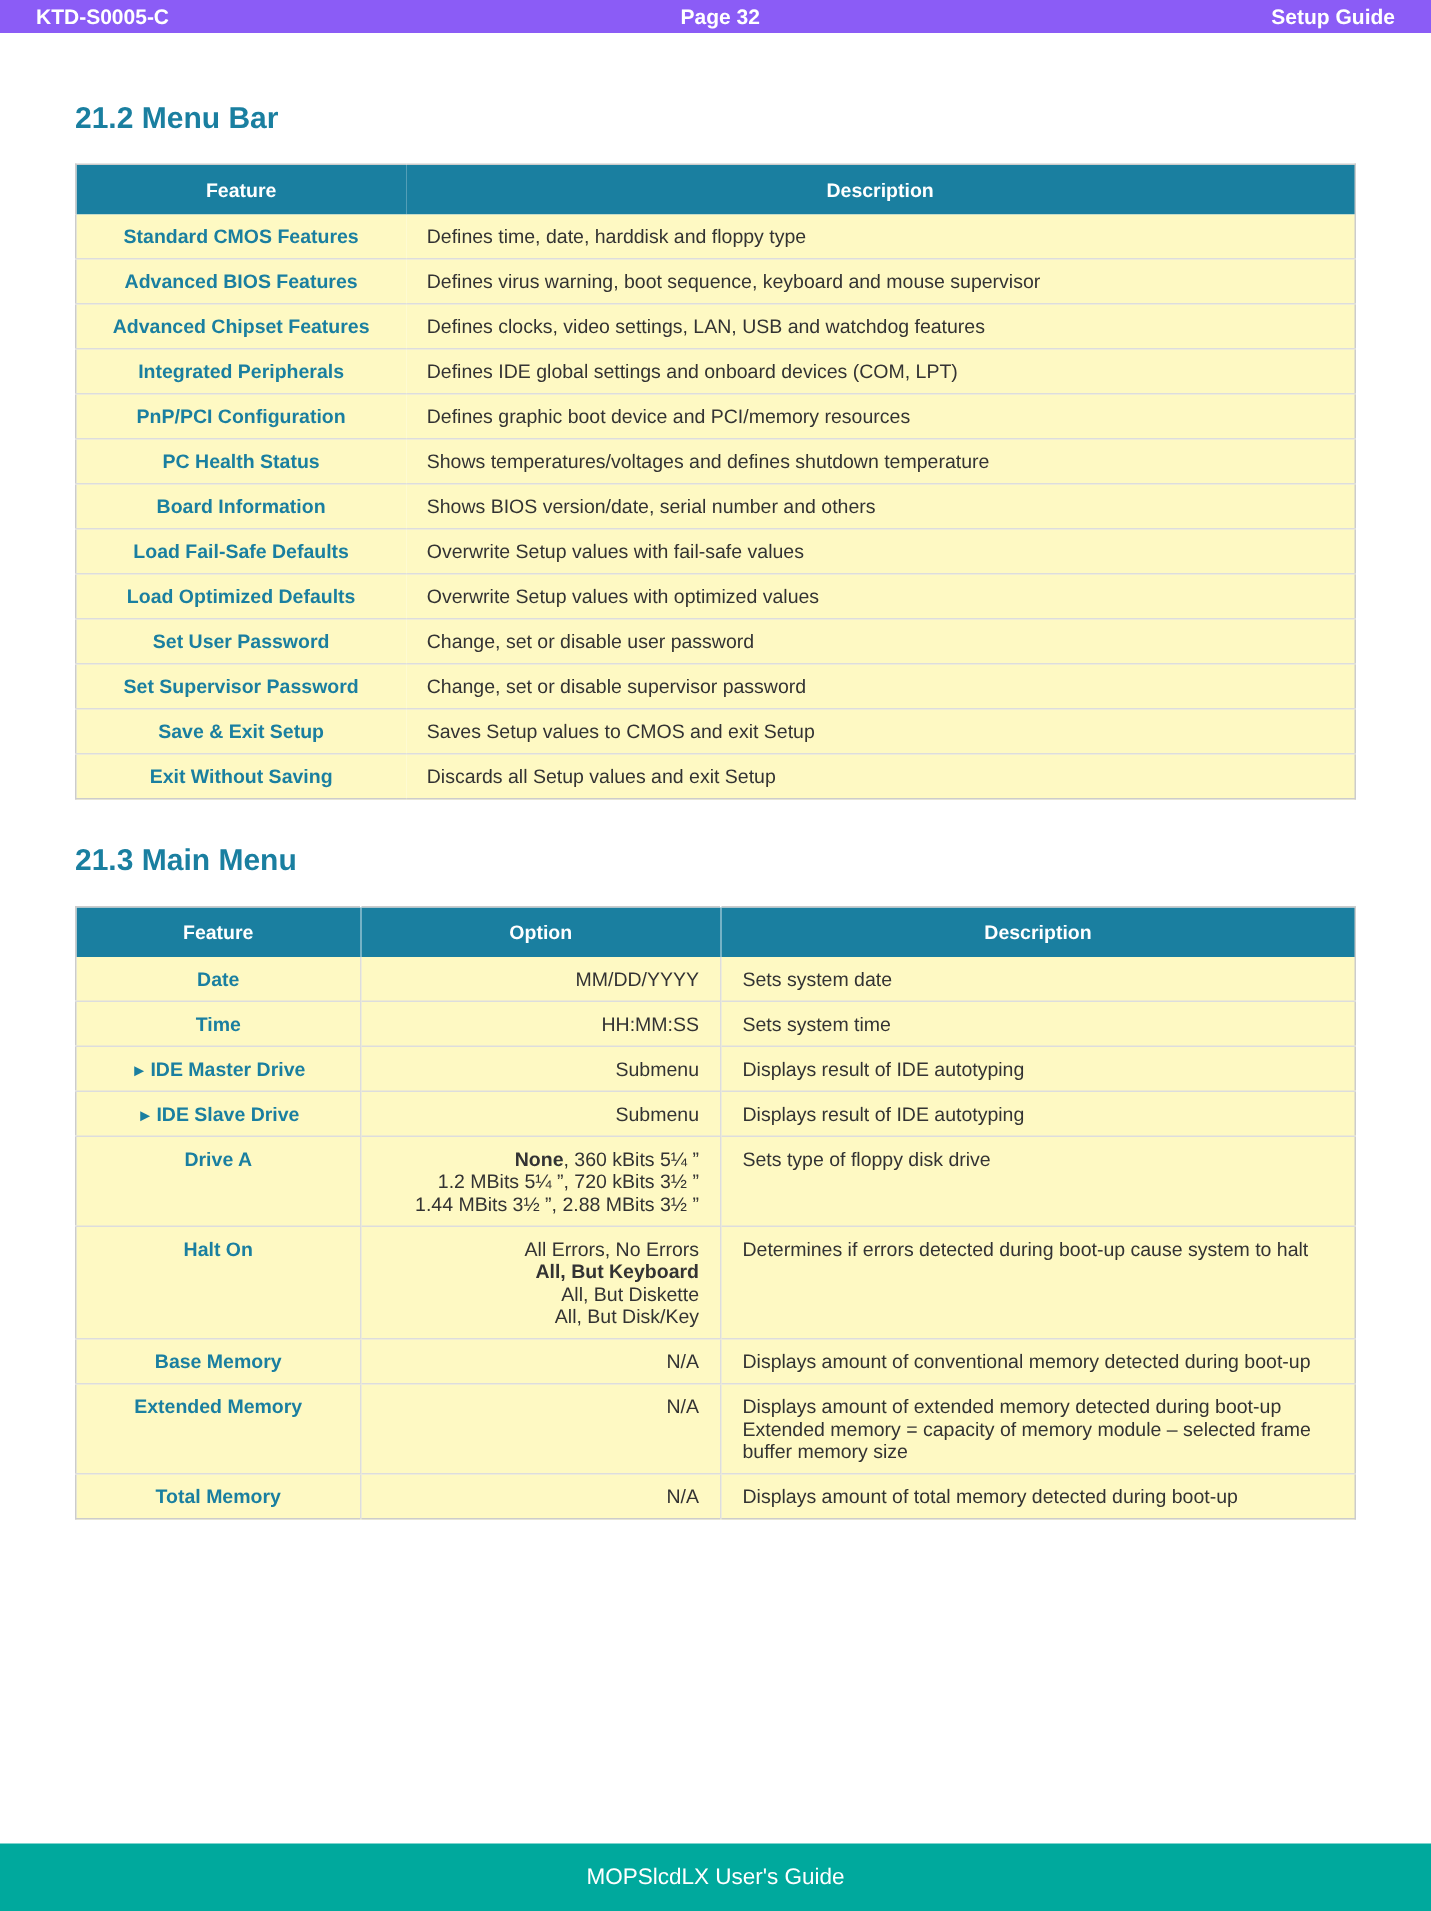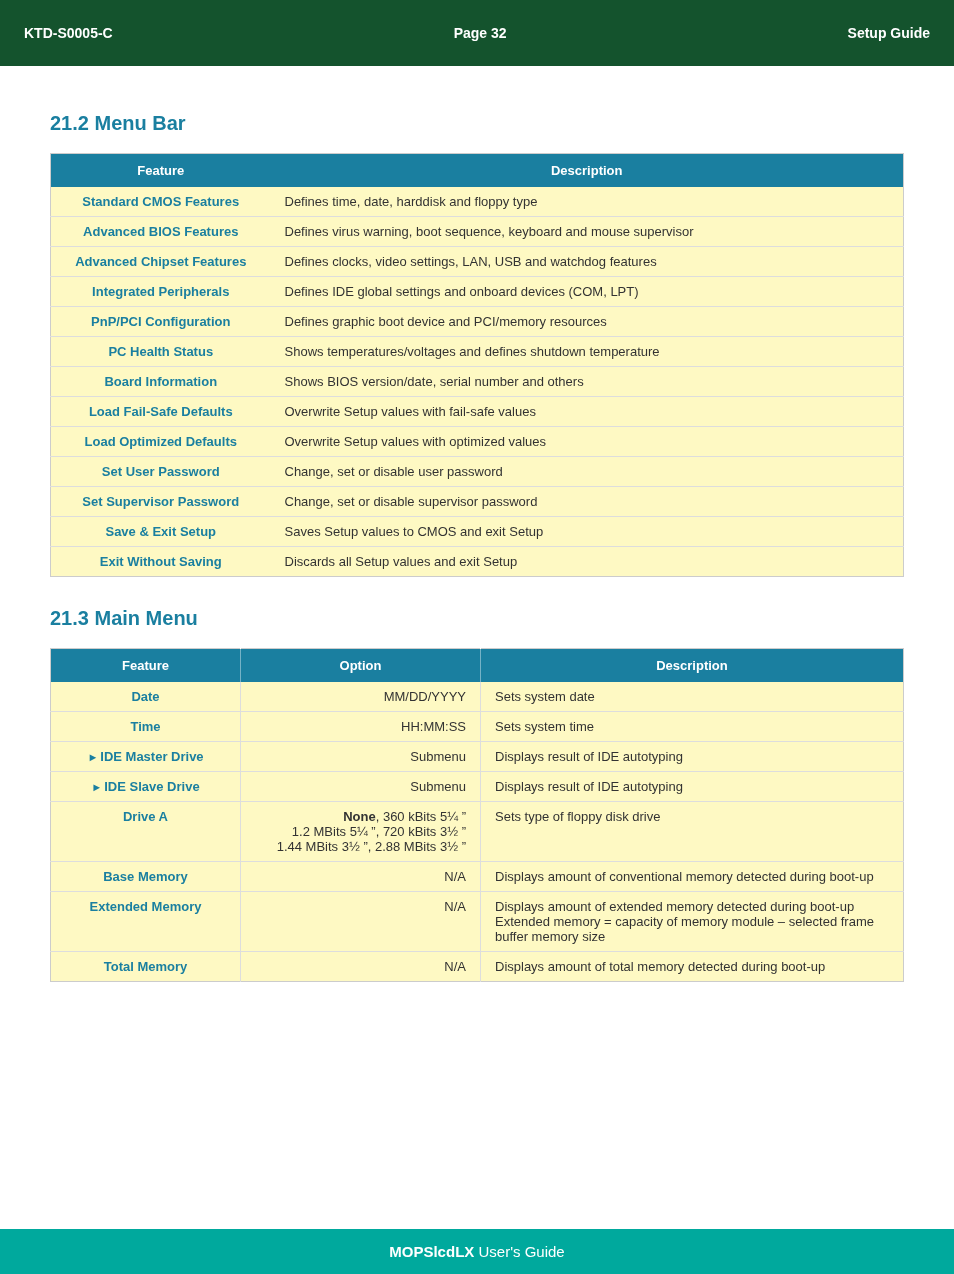--- a/index.html
+++ b/index.html
@@ -8,43 +8,43 @@
       font-size: 13px;
       background: #fff;
       color: #222;
       width: 954px;
       min-height: 1274px;
       position: relative;
     }
 
     
     .header {
-      background: #14532d;
+      background: #8b5cf6;
       color: #fff;
       display: flex;
       justify-content: space-between;
       align-items: center;
-      padding: 25px 24px;
+      padding: 3px 24px;
       font-size: 14px;
       font-weight: bold;
     }
 
     
     .footer {
       background: #00a99d;
       color: #fff;
       text-align: center;
       padding: 14px;
       font-size: 15px;
       position: absolute;
       bottom: 0;
       left: 0;
       right: 0;
     }
-    .footer .brand-bold { font-weight: bold; }
+    .footer .brand-bold { font-weight: normal; }
     .footer .brand-light { font-weight: normal; }
 
     
     .content {
       padding: 30px 50px 80px 50px;
     }
 
     
     .section-heading {
       color: #1a7fa0;
@@ -220,20 +220,25 @@
       <td class="feature-col"><span class="arrow-prefix">►</span>IDE Slave Drive</td>
       <td class="option-col" style="border-left:1px solid #ddd; border-right:1px solid #ddd;">Submenu<br></td>
       <td class="desc-col">Displays result of IDE autotyping</td>
     </tr>
         <tr>
       <td class="feature-col">Drive A</td>
       <td class="option-col" style="border-left:1px solid #ddd; border-right:1px solid #ddd;"><strong>None</strong>, 360 kBits 5¼ ”<br>1.2 MBits 5¼ ”, 720 kBits 3½ ”<br>1.44 MBits 3½ ”, 2.88 MBits 3½ ”<br></td>
       <td class="desc-col">Sets type of floppy disk drive</td>
     </tr>
         <tr>
+      <td class="feature-col">Halt On</td>
+      <td class="option-col" style="border-left:1px solid #ddd; border-right:1px solid #ddd;">All Errors, No Errors<br><strong>All, But Keyboard</strong><br>All, But Diskette<br>All, But Disk/Key<br></td>
+      <td class="desc-col">Determines if errors detected during boot-up cause system to halt</td>
+    </tr>
+        <tr>
       <td class="feature-col">Base Memory</td>
       <td class="option-col" style="border-left:1px solid #ddd; border-right:1px solid #ddd;">N/A<br></td>
       <td class="desc-col">Displays amount of conventional memory detected during boot-up</td>
     </tr>
         <tr>
       <td class="feature-col">Extended Memory</td>
       <td class="option-col" style="border-left:1px solid #ddd; border-right:1px solid #ddd;">N/A<br></td>
       <td class="desc-col">Displays amount of extended memory detected during boot-up<br>Extended memory = capacity of memory module – selected frame buffer memory size</td>
     </tr>
         <tr>

